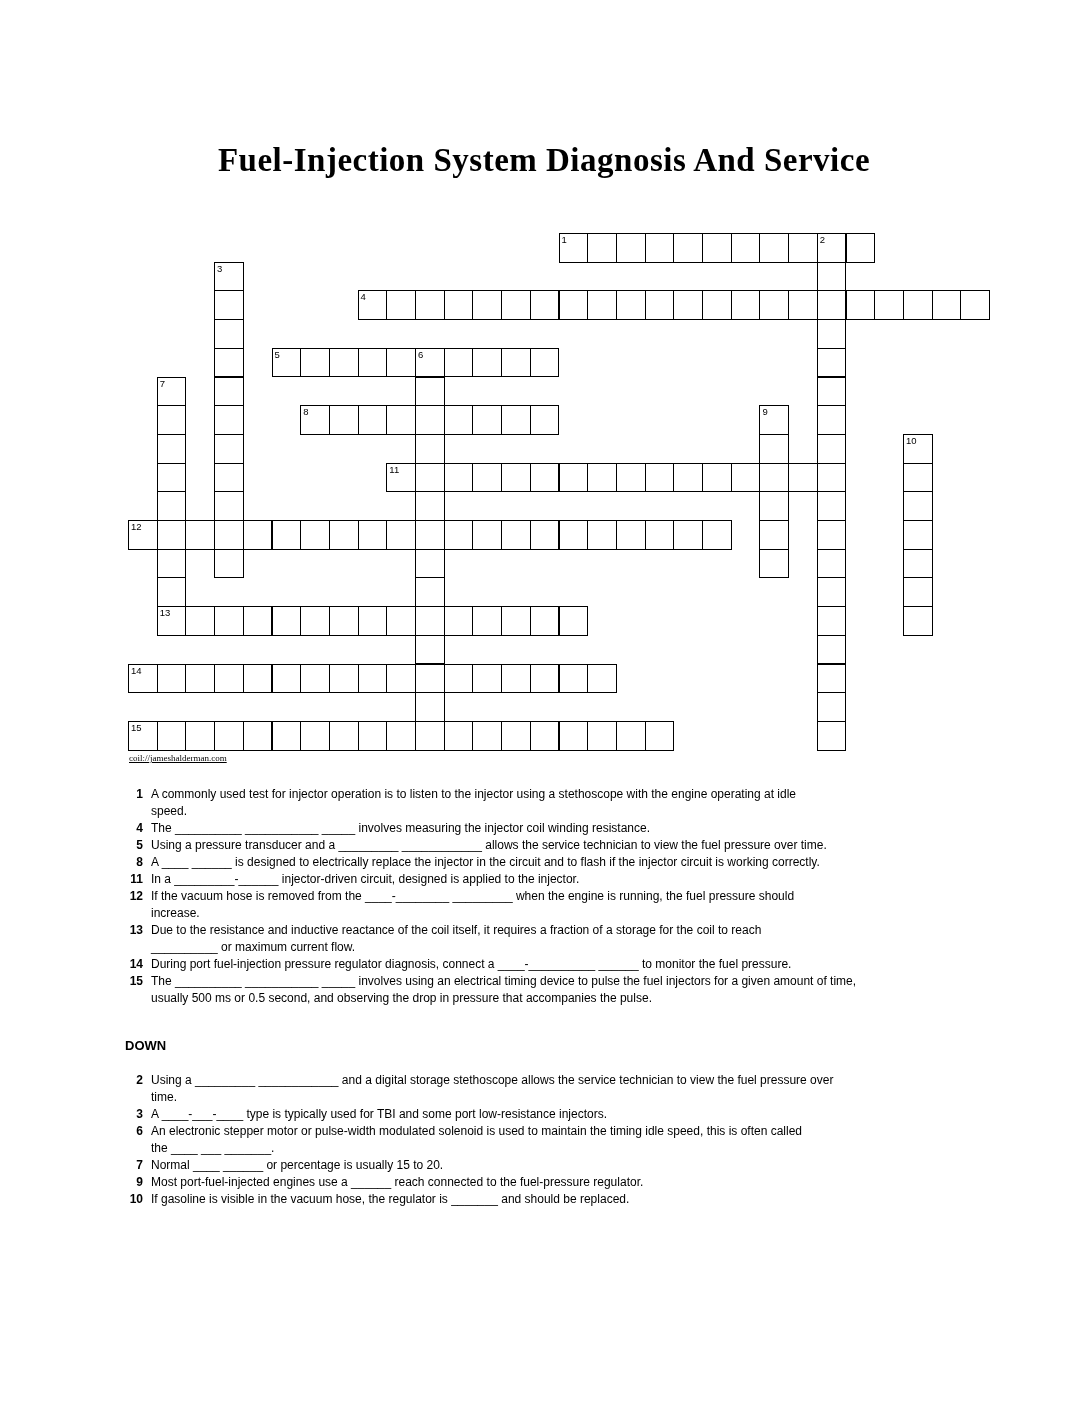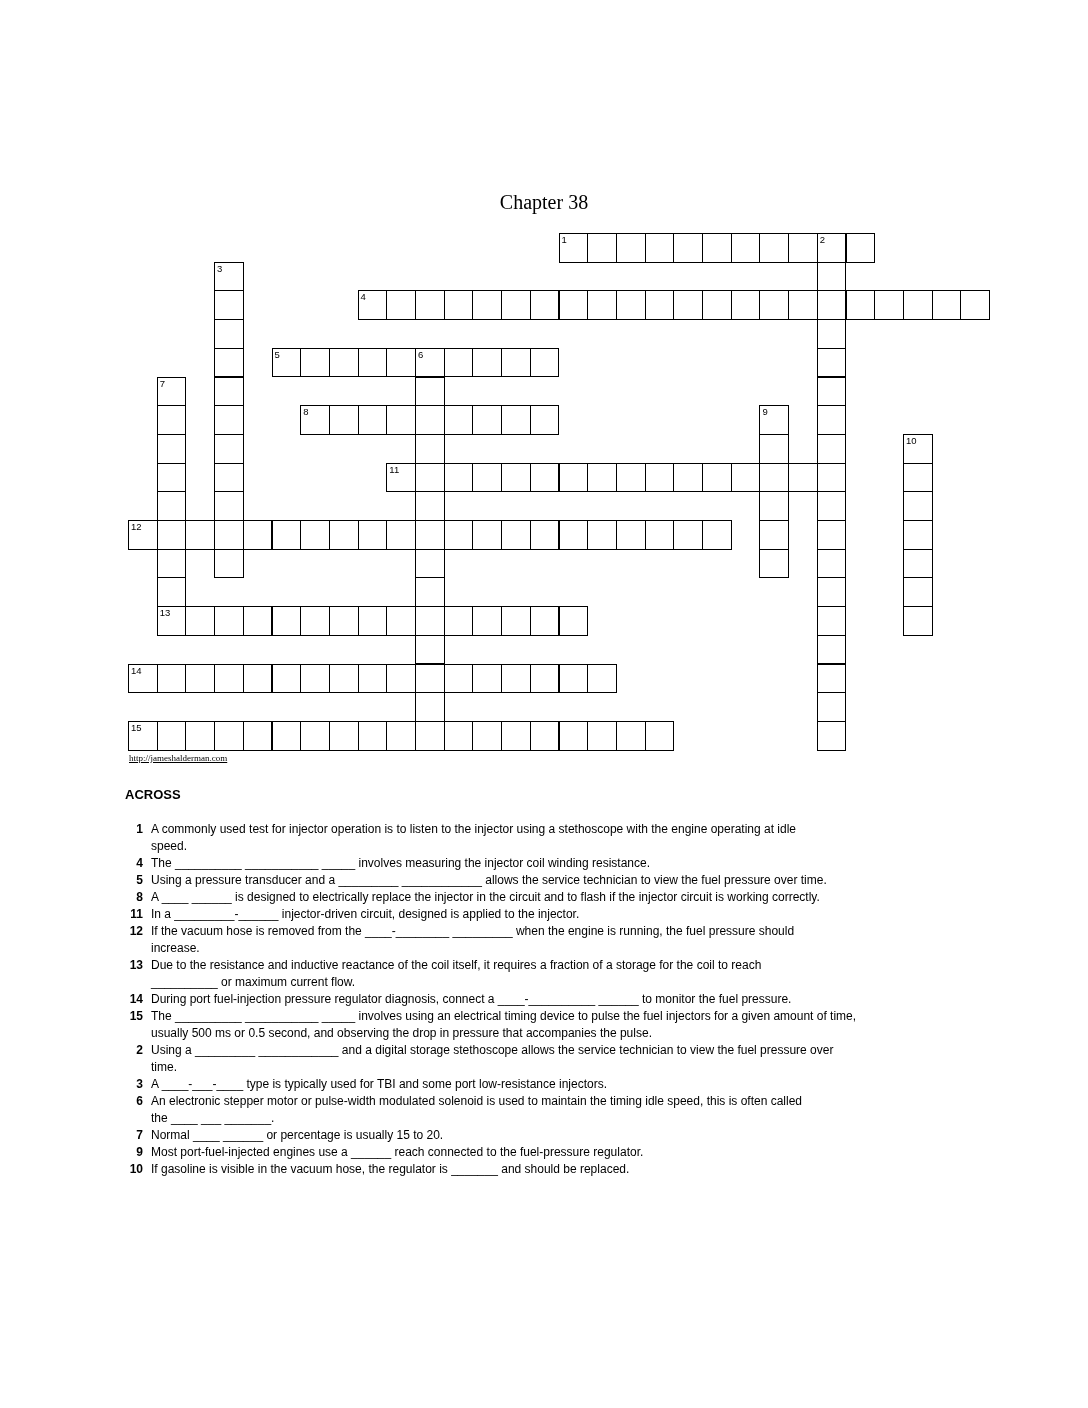--- a/index.html
+++ b/index.html
@@ -67,21 +67,21 @@
     text-align: right;
     font-weight: bold;
     padding-right: 8px;
   }
   .ctext { flex: 1; white-space: pre-wrap; }
 </style>
 </head>
 <body>
 
 <div class="page">
-  <div class="subtitle">Chapter 38</div>
+  <div class="title">Fuel-Injection System Diagnosis And Service</div>
 
   <div id="grid">
       <div class="cell" style="left: 558.5px; top: 233px; width: 29.7px; height: 29.7px;">
         <span class="cellnum">1</span>
       </div>
       <div class="cell" style="left: 587.2px; top: 233px; width: 29.7px; height: 29.7px;"></div>
       <div class="cell" style="left: 615.9px; top: 233px; width: 29.7px; height: 29.7px;"></div>
       <div class="cell" style="left: 644.6px; top: 233px; width: 29.7px; height: 29.7px;"></div>
       <div class="cell" style="left: 673.3px; top: 233px; width: 29.7px; height: 29.7px;"></div>
       <div class="cell" style="left: 702px; top: 233px; width: 29.7px; height: 29.7px;"></div>
@@ -293,24 +293,23 @@
       <div class="cell" style="left: 443.7px; top: 720.9px; width: 29.7px; height: 29.7px;"></div>
       <div class="cell" style="left: 472.4px; top: 720.9px; width: 29.7px; height: 29.7px;"></div>
       <div class="cell" style="left: 501.1px; top: 720.9px; width: 29.7px; height: 29.7px;"></div>
       <div class="cell" style="left: 529.8px; top: 720.9px; width: 29.7px; height: 29.7px;"></div>
       <div class="cell" style="left: 558.5px; top: 720.9px; width: 29.7px; height: 29.7px;"></div>
       <div class="cell" style="left: 587.2px; top: 720.9px; width: 29.7px; height: 29.7px;"></div>
       <div class="cell" style="left: 615.9px; top: 720.9px; width: 29.7px; height: 29.7px;"></div>
       <div class="cell" style="left: 644.6px; top: 720.9px; width: 29.7px; height: 29.7px;"></div>
     </div>
 
-  <a class="source" href="#">http://jameshalderman.com</a>
+  <a class="source" href="#">coil://jameshalderman.com</a>
 
   <div class="clues">
-    <div class="clue-head">ACROSS</div>
     <div id="across-list">
         <div class="clue">
           <span class="cnum">1</span>
           <span class="ctext">A commonly used test for injector operation is to listen to the injector using a stethoscope with the engine operating at idle
 speed.</span>
         </div>
         <div class="clue">
           <span class="cnum">4</span>
           <span class="ctext">The __________ ___________ _____ involves measuring the injector coil winding resistance.</span>
         </div>
@@ -339,20 +338,21 @@
         <div class="clue">
           <span class="cnum">14</span>
           <span class="ctext">During port fuel-injection pressure regulator diagnosis, connect a ____-__________ ______ to monitor the fuel pressure.</span>
         </div>
         <div class="clue">
           <span class="cnum">15</span>
           <span class="ctext">The __________ ___________ _____ involves using an electrical timing device to pulse the fuel injectors for a given amount of time,
 usually 500 ms or 0.5 second, and observing the drop in pressure that accompanies the pulse.</span>
         </div>
       </div>
+    <div class="clue-head down">DOWN</div>
     <div id="down-list">
         <div class="clue">
           <span class="cnum">2</span>
           <span class="ctext">Using a _________ ____________ and a digital storage stethoscope allows the service technician to view the fuel pressure over
 time.</span>
         </div>
         <div class="clue">
           <span class="cnum">3</span>
           <span class="ctext">A ____-___-____ type is typically used for TBI and some port low-resistance injectors.</span>
         </div>

